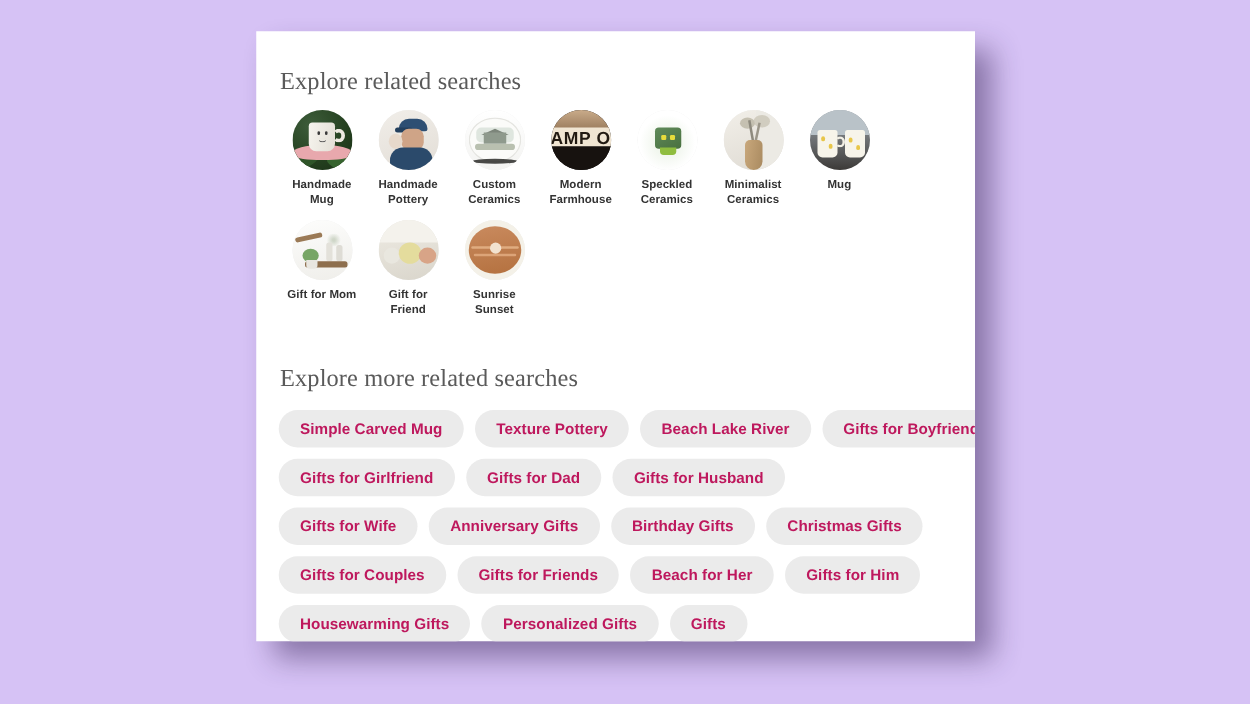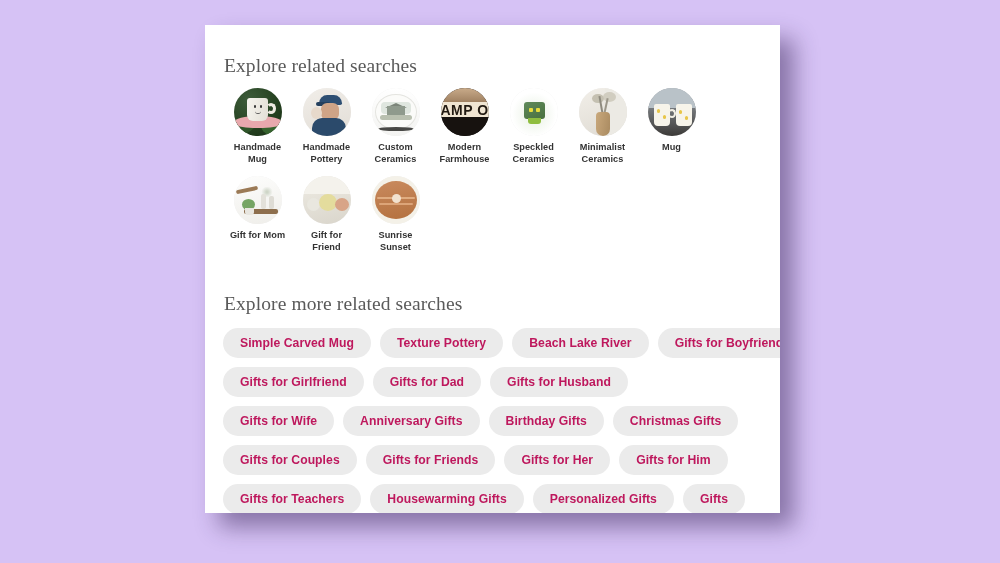--- a/index.html
+++ b/index.html
@@ -371,24 +371,23 @@
       </div>
       <div class="pill-row">
         <button class="pill">Gifts for Wife</button>
         <button class="pill">Anniversary Gifts</button>
         <button class="pill">Birthday Gifts</button>
         <button class="pill">Christmas Gifts</button>
       </div>
       <div class="pill-row">
         <button class="pill">Gifts for Couples</button>
         <button class="pill">Gifts for Friends</button>
-        <button class="pill">Gifts for Her</button>
+        <button class="pill">Beach for Her</button>
         <button class="pill">Gifts for Him</button>
       </div>
       <div class="pill-row">
-        <button class="pill">Gifts for Teachers</button>
         <button class="pill">Housewarming Gifts</button>
         <button class="pill">Personalized Gifts</button>
         <button class="pill">Gifts</button>
       </div>
     </div>
 
 </div>
 
 </body></html>

